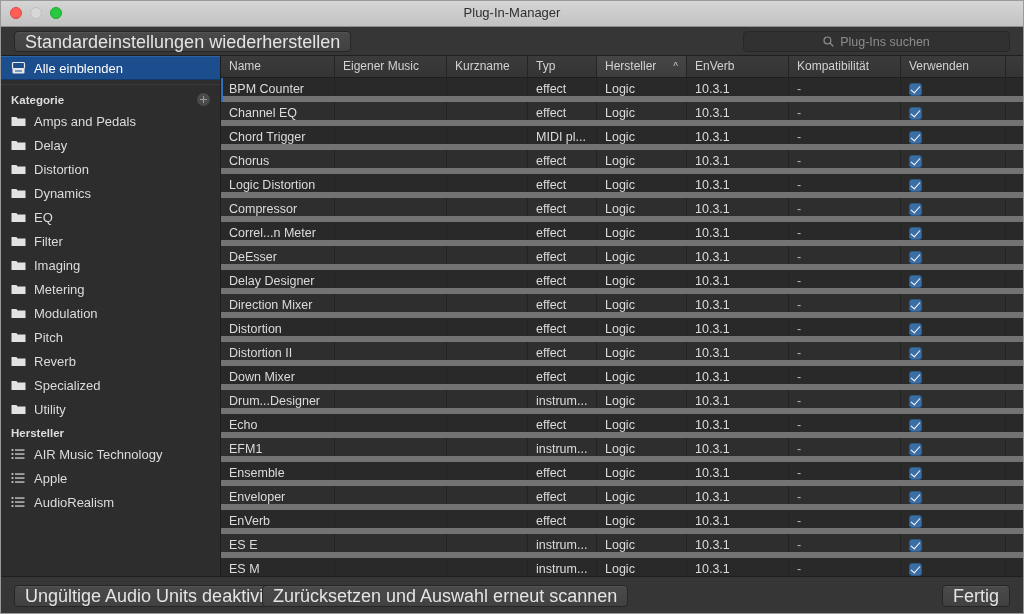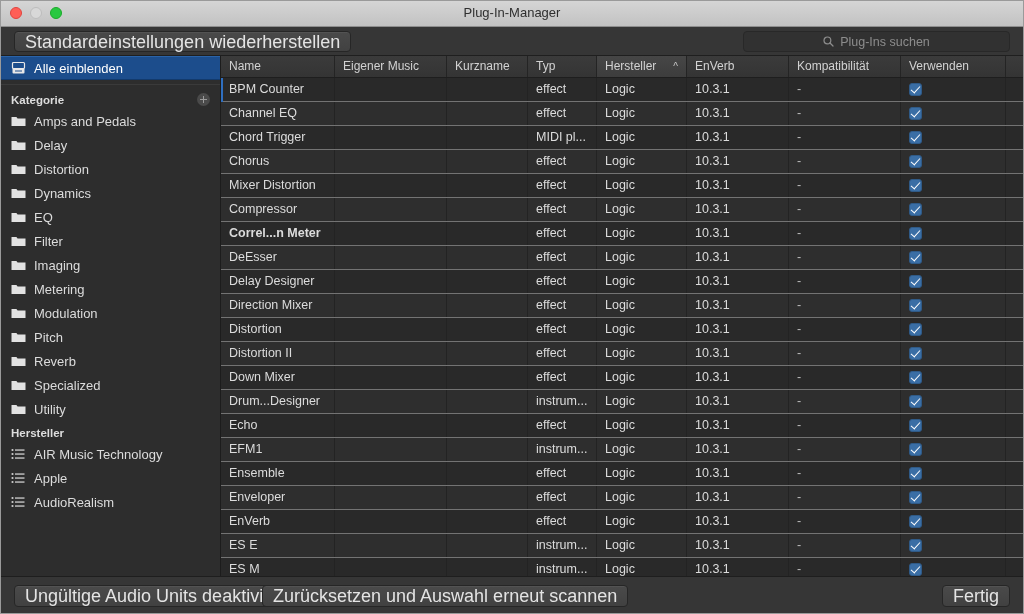--- a/index.html
+++ b/index.html
@@ -222,21 +222,21 @@
   }
   .tbody {
     position: relative;
     height: 498px;
     overflow: hidden;
   }
   .trow {
     display: flex;
     height: 24px;
     box-sizing: border-box;
-    border-bottom: 1px solid #737373;
+    border-bottom: 6px solid #737373;
   }
   .trow:nth-child(odd)  { background: #2e2e2e; }
   .trow:nth-child(even) { background: #292929; }
   .td {
     font-size: 12.5px;
     color: #dcdcdc;
     line-height: 23px;
     padding-left: 8px;
     box-sizing: border-box;
     border-right: 1px solid #232323;
@@ -563,21 +563,21 @@
             <div class="td" style="width: 69px; flex: 0 0 69px;">effect</div>
             <div class="td" style="width: 90px; flex: 0 0 90px;">Logic</div>
             <div class="td" style="width: 102px; flex: 0 0 102px;">10.3.1</div>
             <div class="td dim" style="width: 112px; flex: 0 0 112px;">-</div>
             <div class="td" style="width: 105px; flex: 0 0 105px;">
               <div class="checkbox"></div>
             </div>
             <div class="td" style="width: 18px; flex: 0 0 18px;"></div>
           </div>
           <div class="trow">
-            <div class="td" style="width: 114px; flex: 0 0 114px;">Mixer Distortion</div>
+            <div class="td" style="width: 114px; flex: 0 0 114px;">Logic Distortion</div>
             <div class="td" style="width: 112px; flex: 0 0 112px;"></div>
             <div class="td" style="width: 81px; flex: 0 0 81px;"></div>
             <div class="td" style="width: 69px; flex: 0 0 69px;">effect</div>
             <div class="td" style="width: 90px; flex: 0 0 90px;">Logic</div>
             <div class="td" style="width: 102px; flex: 0 0 102px;">10.3.1</div>
             <div class="td dim" style="width: 112px; flex: 0 0 112px;">-</div>
             <div class="td" style="width: 105px; flex: 0 0 105px;">
               <div class="checkbox"></div>
             </div>
             <div class="td" style="width: 18px; flex: 0 0 18px;"></div>
@@ -589,21 +589,21 @@
             <div class="td" style="width: 69px; flex: 0 0 69px;">effect</div>
             <div class="td" style="width: 90px; flex: 0 0 90px;">Logic</div>
             <div class="td" style="width: 102px; flex: 0 0 102px;">10.3.1</div>
             <div class="td dim" style="width: 112px; flex: 0 0 112px;">-</div>
             <div class="td" style="width: 105px; flex: 0 0 105px;">
               <div class="checkbox"></div>
             </div>
             <div class="td" style="width: 18px; flex: 0 0 18px;"></div>
           </div>
           <div class="trow">
-            <div class="td" style="width: 114px; flex: 0 0 114px; font-weight: bold;">Correl...n Meter</div>
+            <div class="td" style="width: 114px; flex: 0 0 114px;">Correl...n Meter</div>
             <div class="td" style="width: 112px; flex: 0 0 112px;"></div>
             <div class="td" style="width: 81px; flex: 0 0 81px;"></div>
             <div class="td" style="width: 69px; flex: 0 0 69px;">effect</div>
             <div class="td" style="width: 90px; flex: 0 0 90px;">Logic</div>
             <div class="td" style="width: 102px; flex: 0 0 102px;">10.3.1</div>
             <div class="td dim" style="width: 112px; flex: 0 0 112px;">-</div>
             <div class="td" style="width: 105px; flex: 0 0 105px;">
               <div class="checkbox"></div>
             </div>
             <div class="td" style="width: 18px; flex: 0 0 18px;"></div>

